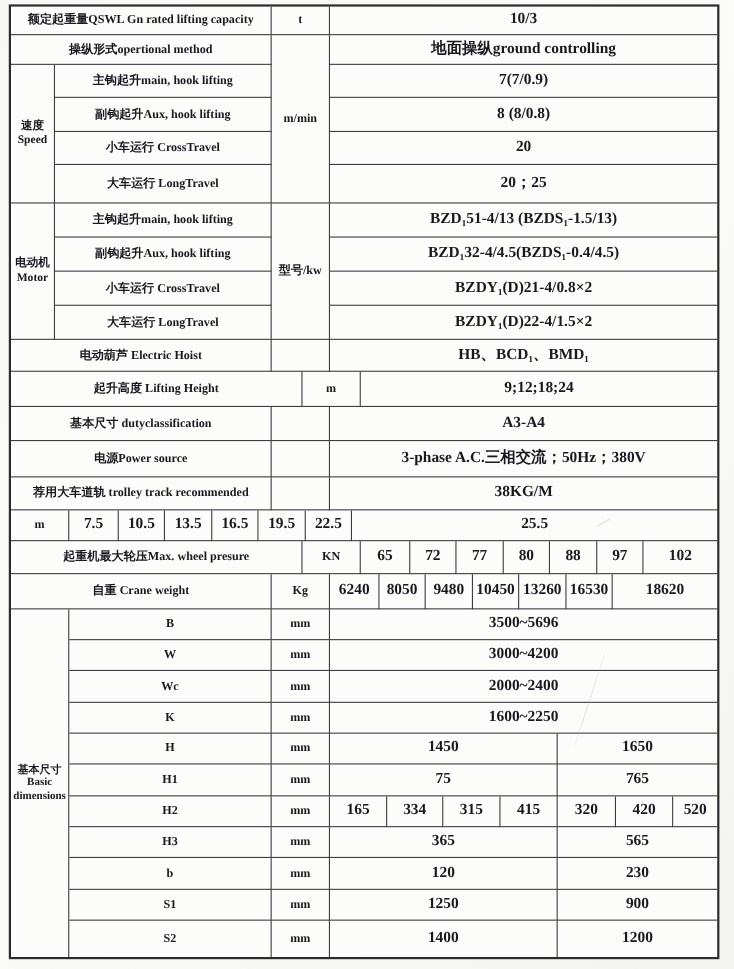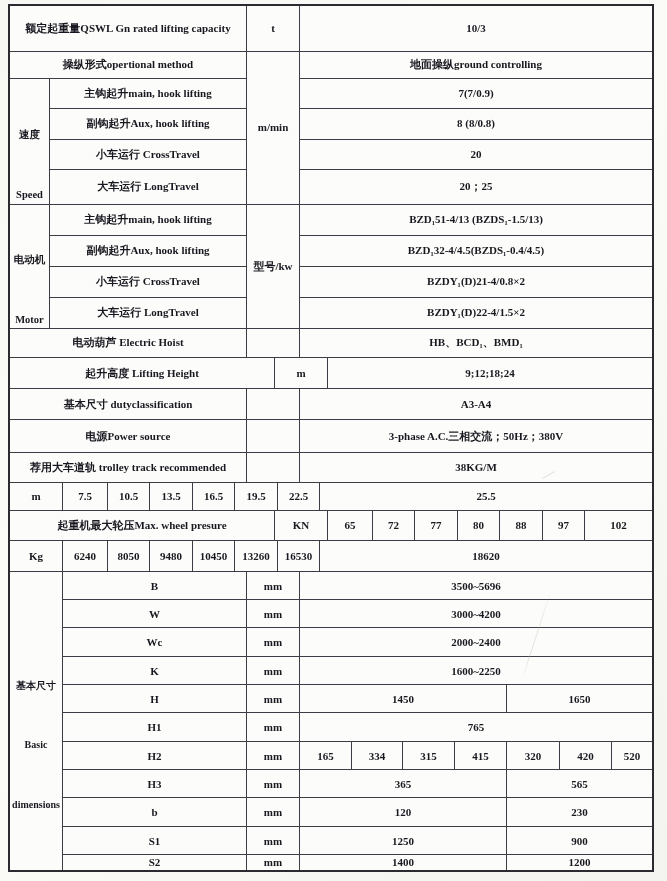--- a/index.html
+++ b/index.html
@@ -31,43 +31,43 @@
     border-bottom:1px solid #3c3d44;
     display:flex;align-items:center;justify-content:center;
     text-align:center;
     line-height:1.15;
     padding:1px 2px;
     overflow:hidden;
   }
   .nr{border-right:none;}
   .nb{border-bottom:none;}
   .grp{font-size:10.5px;}
-  .grp .ln{display:block;margin-top:48px;}
+  .grp .ln{display:block;}
   .dimgrp{font-size:10px;letter-spacing:0;}
   .unit{font-size:11px;}
-  .val{font-size:11px;}
+  .val{font-size:14px;}
   .lab{font-size:11px;}
   .artifact1{
     position:absolute;left:536px;top:585px;width:1px;height:100px;
     background:linear-gradient(#0000,#b9b9b04d 30%,#b9b9b066 70%,#0000);
     transform:rotate(18deg);
   }
   .artifact2{
     position:absolute;left:544px;top:474px;width:14px;height:10px;
     border-top:1px solid #b4b4aa66;
     transform:rotate(-30deg);
   }
 </style>
 </head>
 <body>
 
 <div class="page">
 <div class="tbl">
 
-  <div class="r" style="height:46px">
+  <div class="r" style="height:26px">
     <div class="c lab" style="width:237px">额定起重量QSWL Gn rated lifting capacity</div>
     <div class="c unit" style="width:53px">t</div>
     <div class="c val f1 nr">10/3</div>
   </div>
 
   <div class="r" style="height:153px">
     <div class="col" style="width:237px">
       <div class="c lab" style="height:27px">操纵形式opertional method</div>
       <div class="r f1">
         <div class="c grp" style="width:40px">
@@ -163,20 +163,21 @@
     <div class="c val" style="width:45px">65</div>
     <div class="c val" style="width:42px">72</div>
     <div class="c val" style="width:43px">77</div>
     <div class="c val" style="width:42px">80</div>
     <div class="c val" style="width:43px">88</div>
     <div class="c val" style="width:42px">97</div>
     <div class="c val f1 nr">102</div>
   </div>
 
   <div class="r" style="height:32px">
+    <div class="c lab" style="width:237px">自重 Crane weight</div>
     <div class="c unit" style="width:53px">Kg</div>
     <div class="c val" style="width:45px">6240</div>
     <div class="c val" style="width:42px">8050</div>
     <div class="c val" style="width:43px">9480</div>
     <div class="c val" style="width:42px">10450</div>
     <div class="c val" style="width:43px">13260</div>
     <div class="c val" style="width:42px">16530</div>
     <div class="c val f1 nr">18620</div>
   </div>
 
@@ -217,20 +218,21 @@
       <div class="r" style="height:28px">
         <div class="c lab" style="width:184px">H</div>
         <div class="c unit" style="width:53px">mm</div>
         <div class="c val" style="width:207px">1450</div>
         <div class="c val f1 nr">1650</div>
       </div>
 
       <div class="r" style="height:29px">
         <div class="c lab" style="width:184px">H1</div>
         <div class="c unit" style="width:53px">mm</div>
+        <div class="c val" style="width:207px">75</div>
         <div class="c val f1 nr">765</div>
       </div>
 
       <div class="r" style="height:28px">
         <div class="c lab" style="width:184px">H2</div>
         <div class="c unit" style="width:53px">mm</div>
         <div class="c val" style="width:52px">165</div>
         <div class="c val" style="width:51px">334</div>
         <div class="c val" style="width:52px">315</div>
         <div class="c val" style="width:52px">415</div>

